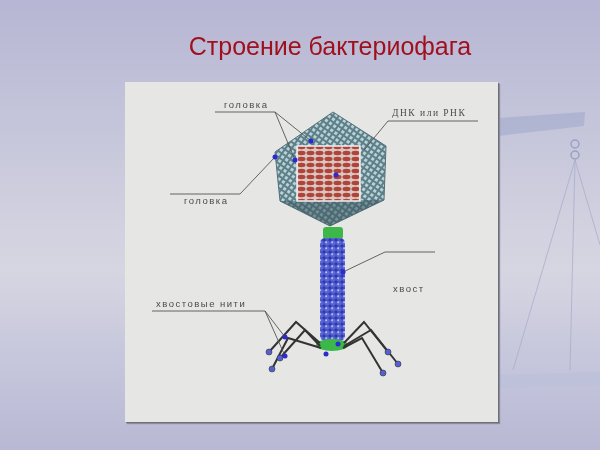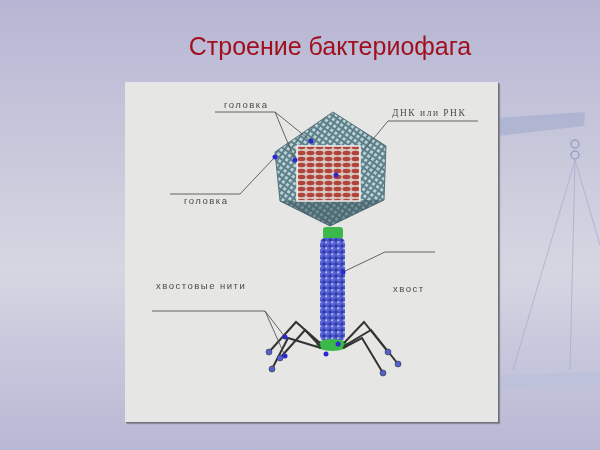--- a/index.html
+++ b/index.html
@@ -105,13 +105,13 @@
       <circle cx="338" cy="344" r="2.5"></circle>
       <circle cx="326" cy="354" r="2.5"></circle>
     </g>
   </svg>
 </div>
 
 <div class="label" style="left:224px; top:99px;">головка</div>
 <div class="label" style="left:392px; top:108px;font-family:Liberation Serif, serif;">ДНК или РНК</div>
 <div class="label" style="left:184px; top:195px;">головка</div>
 <div class="label" style="left:393px; top:238px;margin-top:45px;">хвост</div>
-<div class="label" style="left:156px; top:280px;">хвостовые нити</div>
+<div class="label" style="left:156px; top:298px;">хвостовые нити</div>
 
 </body></html>

